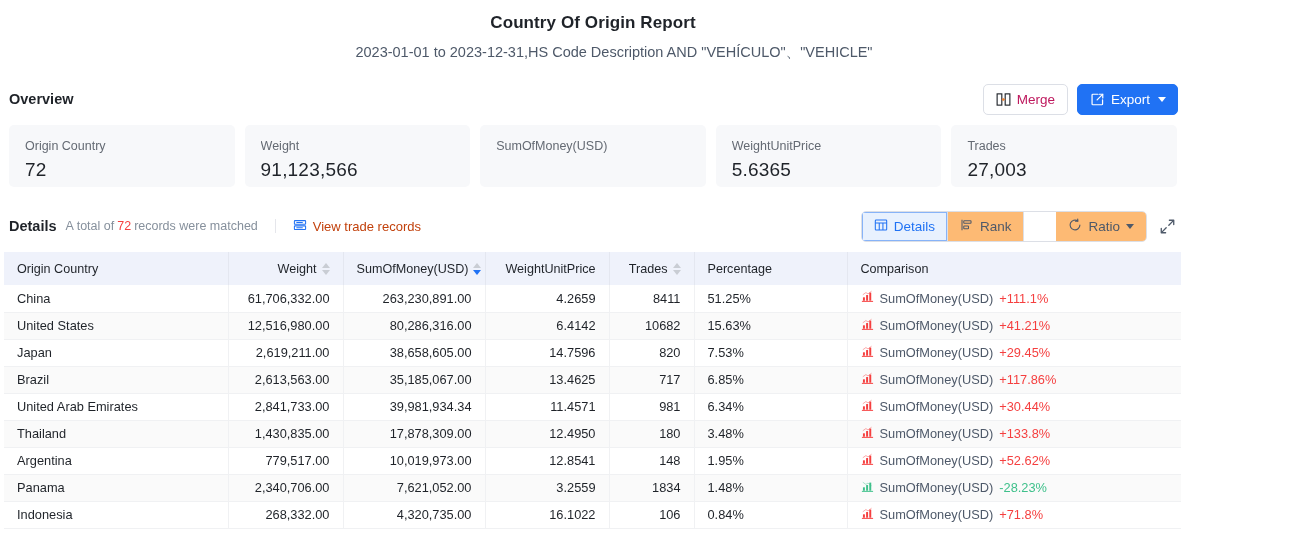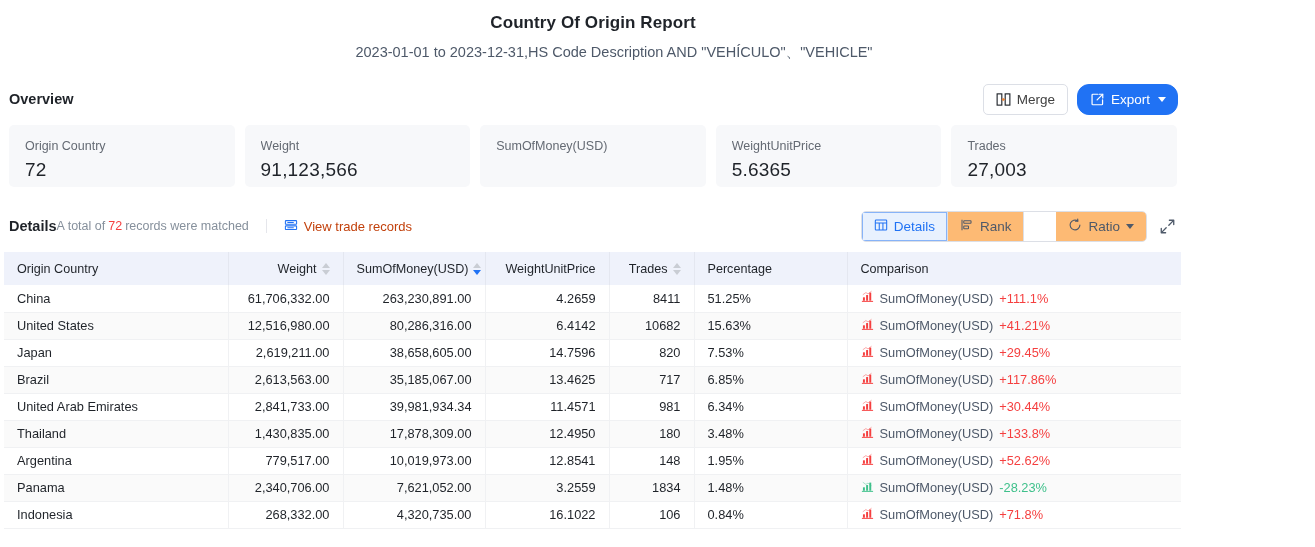--- a/index.html
+++ b/index.html
@@ -29,28 +29,27 @@
     display: flex; align-items: center; justify-content: space-between;
     padding: 0 8px 0 9px; margin-top: 21px; height: 30px;
   }
   .overview-label { font-size: 14.5px; font-weight: 700; color: #1f2329; }
   .overview-actions { display: flex; align-items: center; gap: 9px; }
 
   .btn {
     display: inline-flex; align-items: center; gap: 6px;
     height: 31px; padding: 0 12px;
     border-radius: 5px; font-size: 13.5px; cursor: pointer;
-    border: 1px solid #dcdfe6; background: #fff; color: #404040;
+    border: 1px solid #dcdfe6; background: #fff; color: #be185d;
     white-space: nowrap;
   }
   .btn svg { display: block; }
   .btn-primary {
     background: #2072f4; border-color: #2072f4; color: #fff;
     padding: 0 11px 0 12px;
-    border-radius: 12px;
   }
   .btn-primary .caret { margin-left: 2px; }
 
   .caret-down {
     width: 0; height: 0;
     border-left: 4px solid transparent;
     border-right: 4px solid transparent;
     border-top: 5px solid currentColor;
   }
 
@@ -73,21 +72,21 @@
   }
 
   
   .details-bar {
     display: flex; align-items: center; justify-content: space-between;
     padding: 0 8px 0 9px; margin-top: 24px; height: 30px;
   }
   .details-left { display: flex; align-items: center; }
   .details-title { font-size: 14.5px; font-weight: 700; color: #1f2329; }
   .details-meta {
-    font-size: 12.5px; color: #86909c; 
+    font-size: 12.5px; color: #86909c; margin-left: 9px;
   }
   .details-meta .count { color: #f53f3f; margin: 0 3px; }
   .vdivider {
     width: 1px; height: 14px; background: #e5e6eb; margin: 0 17px;
   }
   .link-trade {
     display: inline-flex; align-items: center; gap: 6px;
     font-size: 13px; color: #c2410c; cursor: pointer;
   }
 

